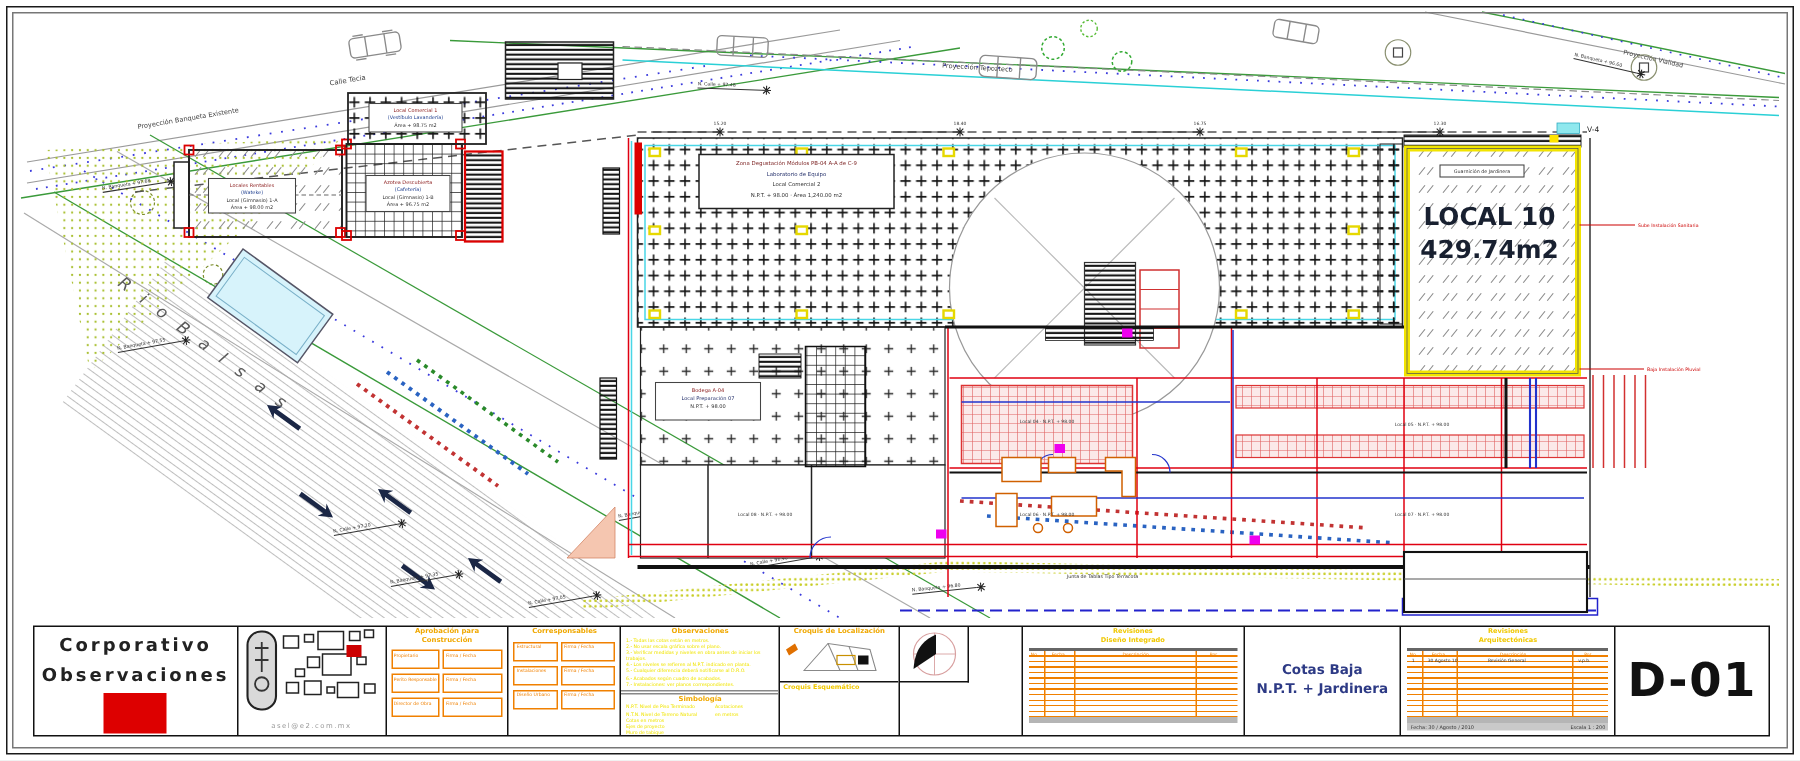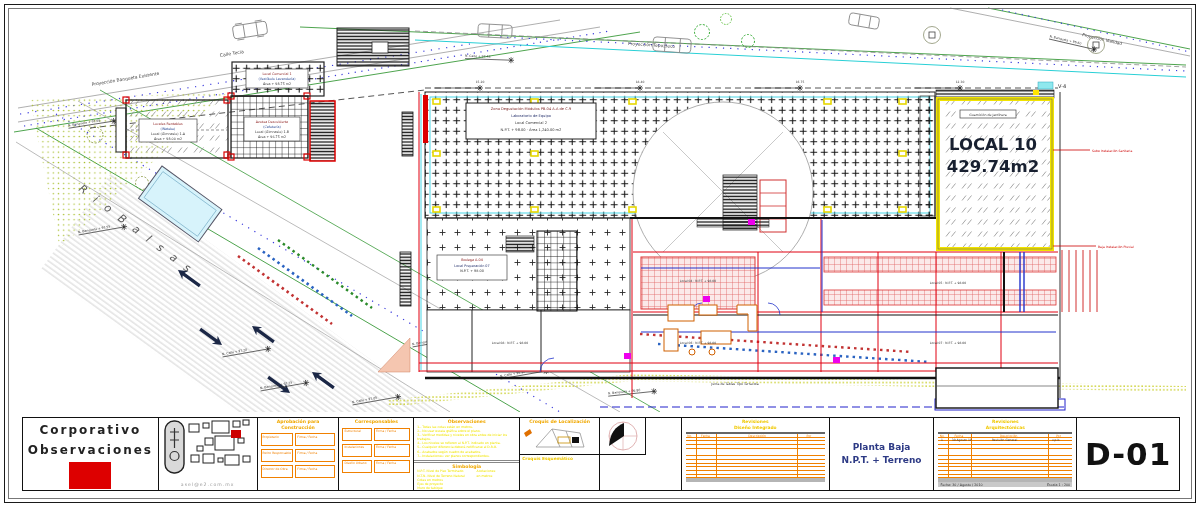--- a/index.html
+++ b/index.html
@@ -570,22 +570,22 @@
           <div class="vln" style="left:22%"></div>
         <div class="vln" style="left:80%"></div>
         <div class="clbl" style="left:1%">No.</div>
         <div class="clbl" style="left:11%">Fecha</div>
         <div class="clbl" style="left:45%">Descripción</div>
         <div class="clbl" style="left:87%">Por</div>
       </div>
     </div>
 
     <div class="blk ptitle">
-      <div class="l">Planta Baja</div>
-      <div class="l">N.P.T. + Terreno</div>
+      <div class="l">Cotas Baja</div>
+      <div class="l">N.P.T. + Jardinera</div>
     </div>
 
     <div class="blk revblk ra">
       <div class="rt-head">Revisiones</div>
       <div class="rt-head">Arquitectónicas</div>
       <div class="rtable">
         <div class="vln" style="left:7%"></div>
           <div class="vln" style="left:24%"></div>
         <div class="vln" style="left:82%"></div>
         <div class="clbl" style="left:1%">No.</div>

